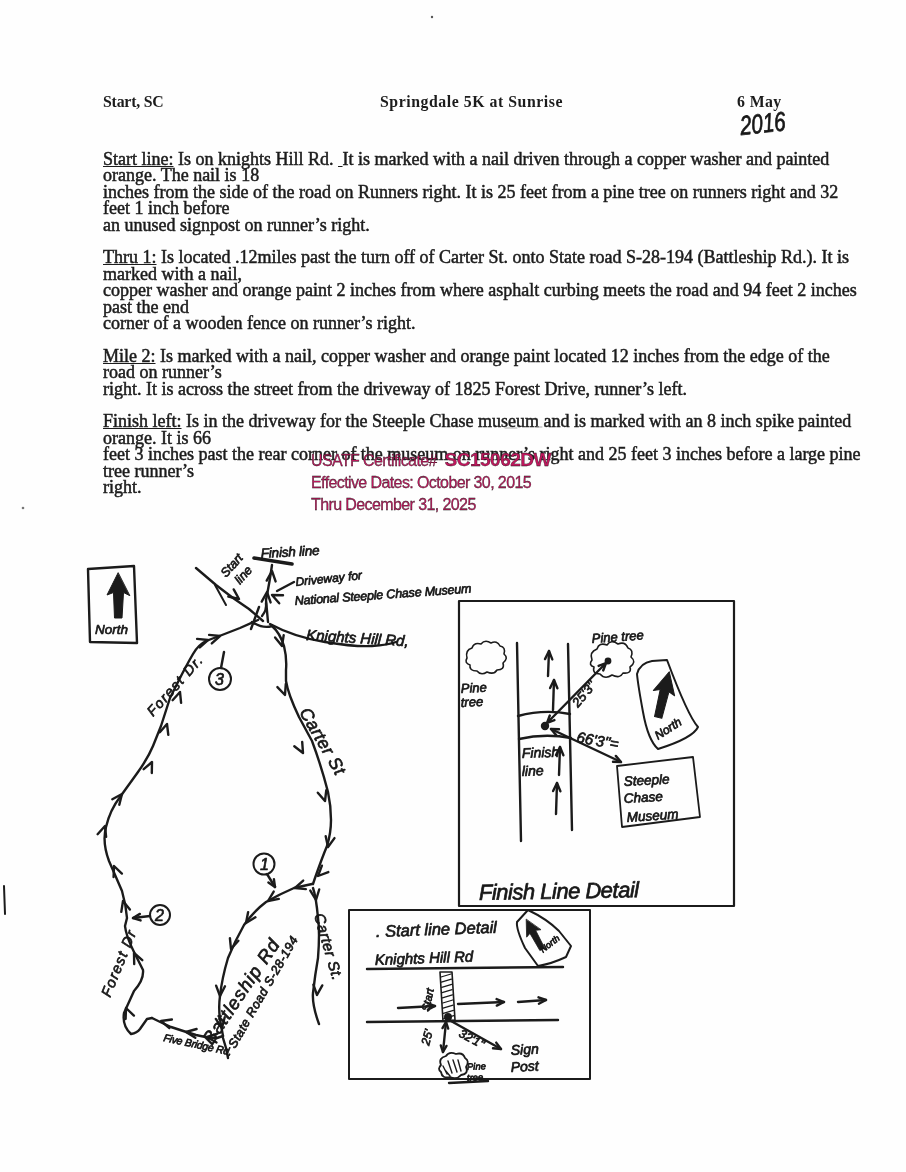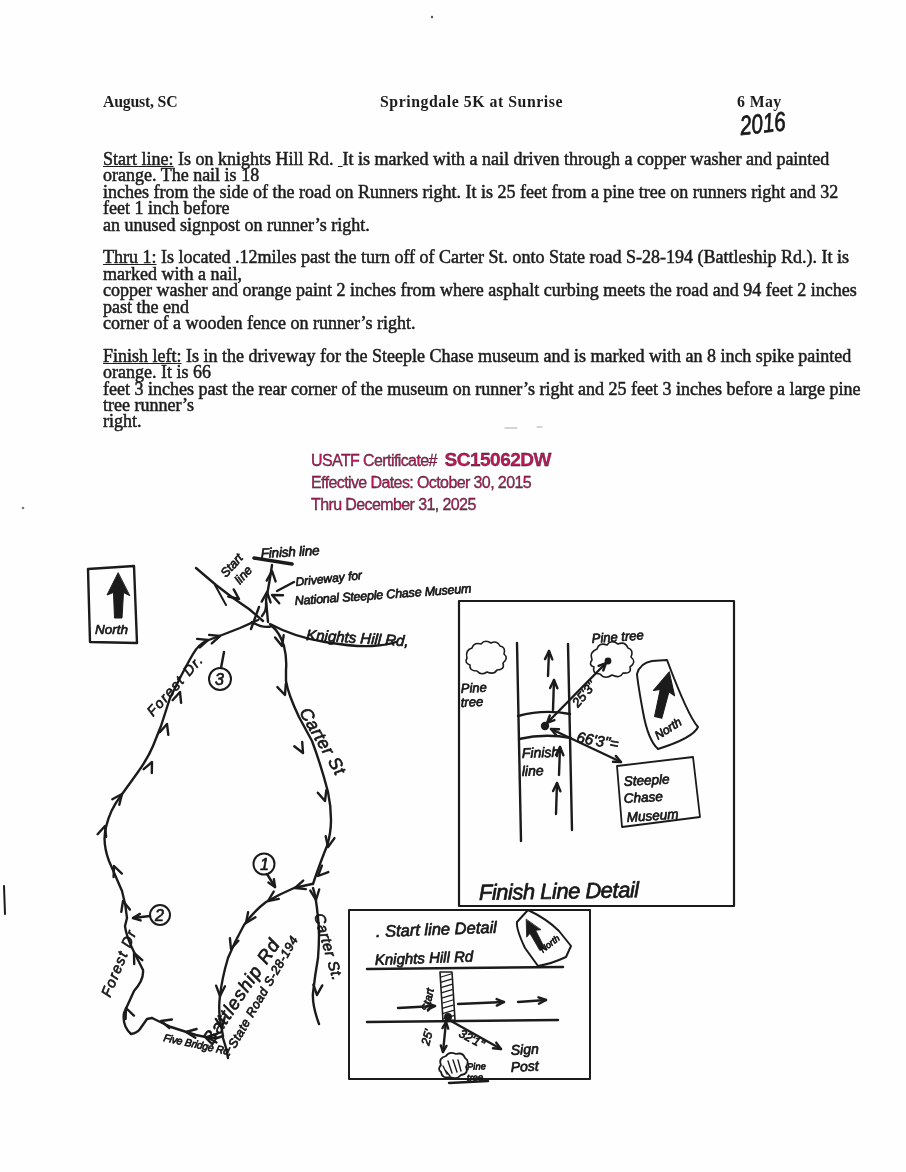--- a/index.html
+++ b/index.html
@@ -12,31 +12,33 @@
   .u{text-decoration:underline;}
   #cert{position:absolute;left:311px;top:449px;font-family:"Liberation Sans",sans-serif;
         font-size:16px;letter-spacing:-0.6px;line-height:22px;color:#be185d;-webkit-text-stroke:0.3px #171717;}
   #cert b{font-size:19px;letter-spacing:-0.5px;}
   svg{position:absolute;left:0;top:0;}
   svg text{font-family:"Liberation Sans",sans-serif;font-style:italic;fill:#171717;stroke:#171717;stroke-width:0.7px;paint-order:stroke;stroke-linejoin:round;}
 </style>
 </head>
 <body>
 <div id="page">
-  <div class="hdr" style="left:103px;letter-spacing:-0.2px;">August, SC</div>
+  <div class="hdr" style="left:103px;letter-spacing:-0.2px;">Start, SC</div>
   <div class="hdr" style="left:380px;letter-spacing:0.55px;">Springdale 5K at Sunrise</div>
   <div class="hdr" style="left:737px;letter-spacing:0.4px;">6 May</div>
 
   <div id="paras">
     <p><span class="u">Start line:</span> Is on knights Hill Rd. <span class="u">&nbsp;</span>It is marked with a nail driven through a copper washer and painted orange. The nail is 18<br>
 inches from the side of the road on Runners right. It is 25 feet from a pine tree on runners right and 32 feet 1 inch before<br>
 an unused signpost on runner’s right.</p>
     <p><span class="u">Thru 1:</span> Is located .12miles past the turn off of Carter St. onto State road S-28-194 (Battleship Rd.). It is marked with a nail,<br>
 copper washer and orange paint 2 inches from where asphalt curbing meets the road and 94 feet 2 inches past the end<br>
 corner of a wooden fence on runner’s right.</p>
+    <p><span class="u">Mile 2:</span> Is marked with a nail, copper washer and orange paint located 12 inches from the edge of the road on runner’s<br>
+right. It is across the street from the driveway of 1825 Forest Drive, runner’s left.</p>
     <p><span class="u">Finish left:</span> Is in the driveway for the Steeple Chase museum and is marked with an 8 inch spike painted orange. It is 66<br>
 feet 3 inches past the rear corner of the museum on runner’s right and 25 feet 3 inches before a large pine tree runner’s<br>
 right.</p>
   </div>
 
   <div id="cert">USATF Certificate#&nbsp; <b>SC15062DW</b><br>
 Effective Dates: October 30, 2015<br>
 Thru December 31, 2025</div>
 
   <svg width="906" height="1172" viewBox="0 0 906 1172">

